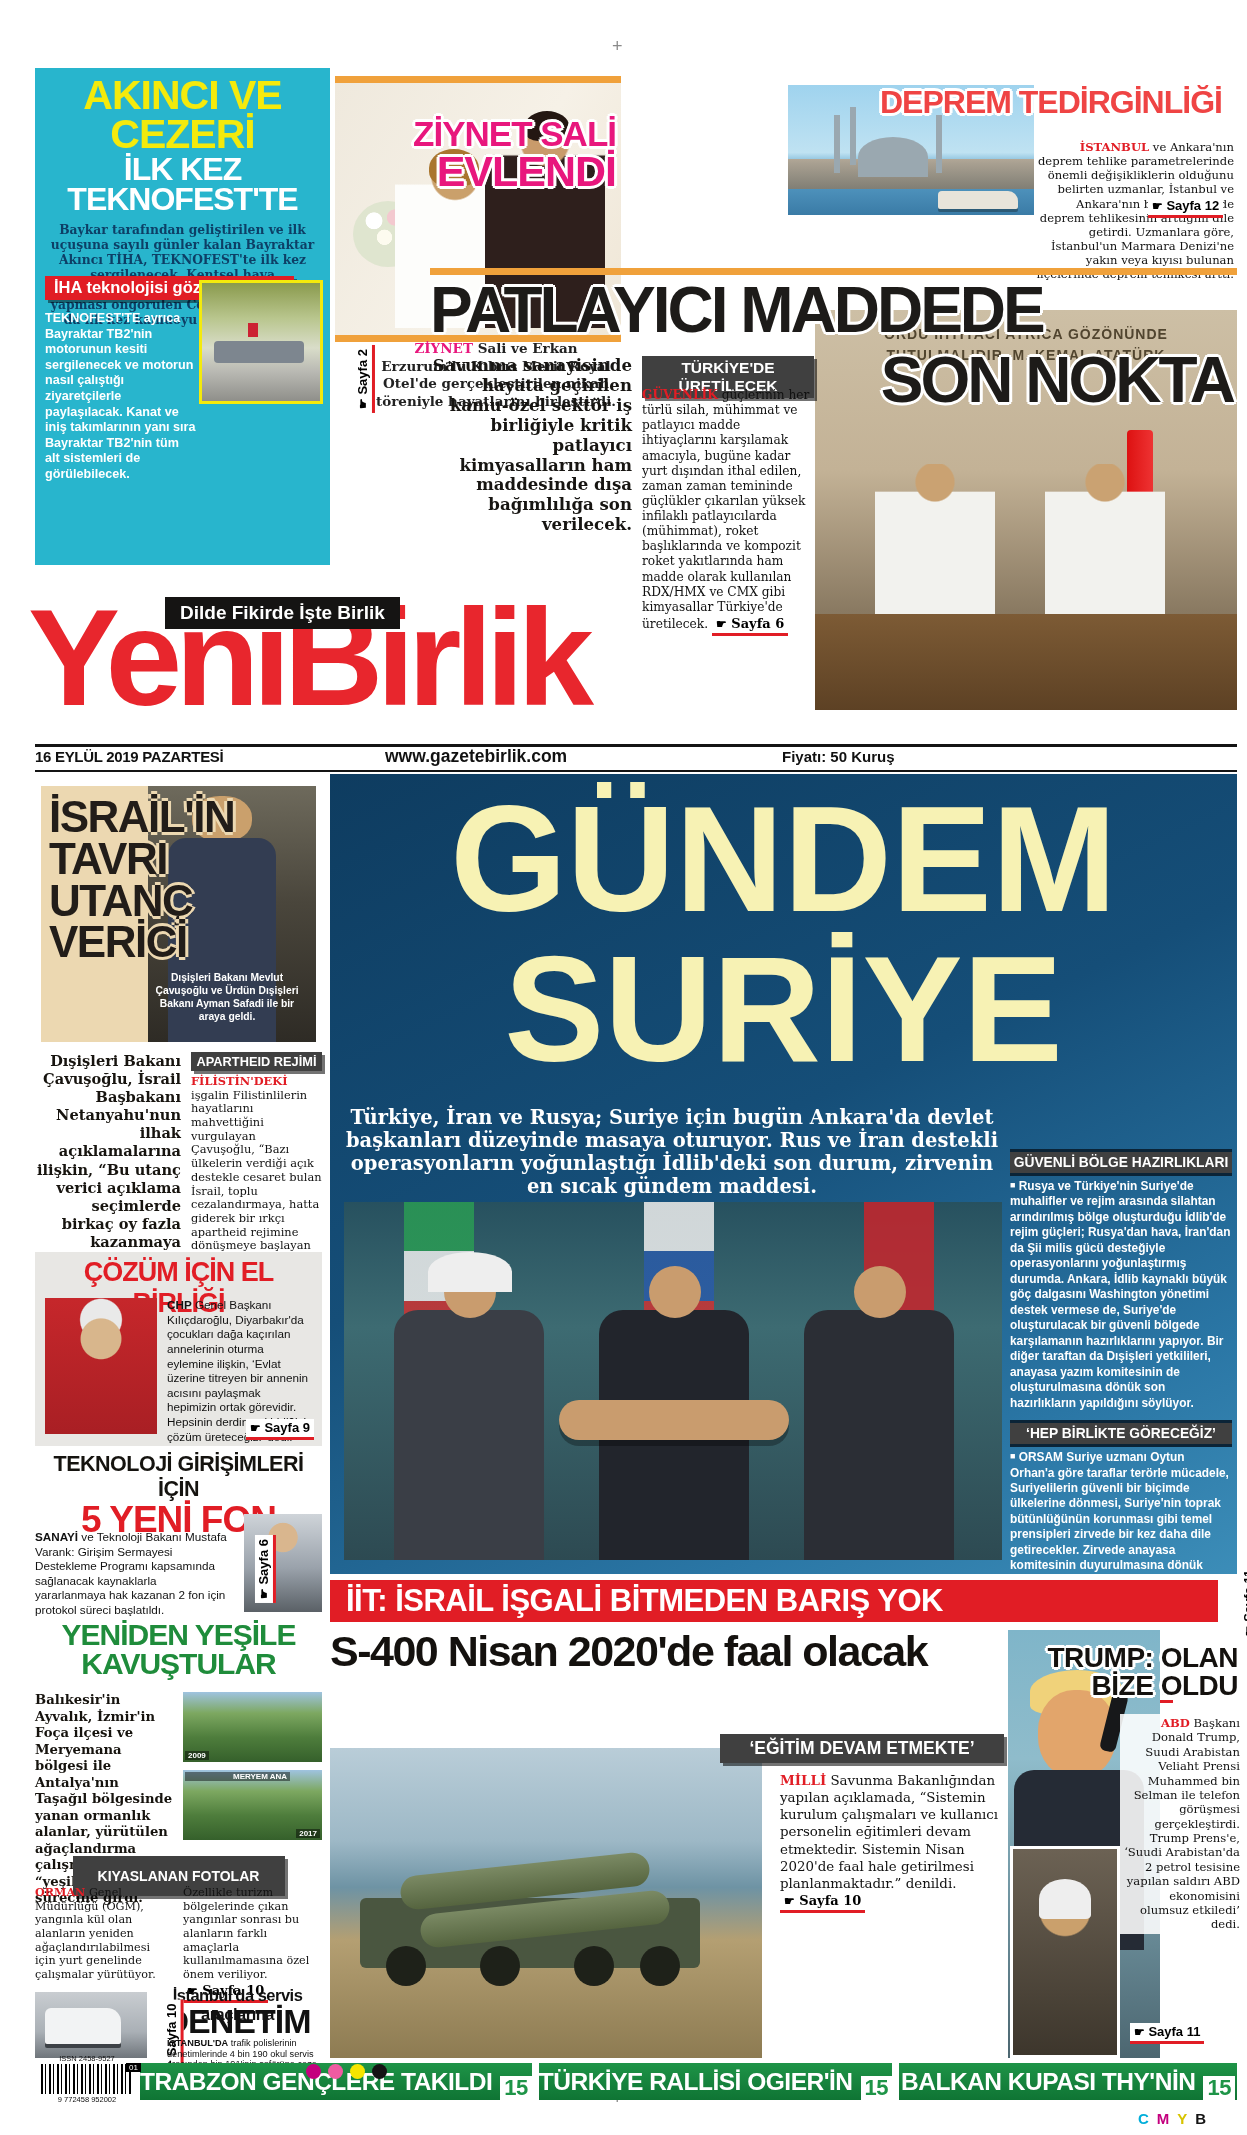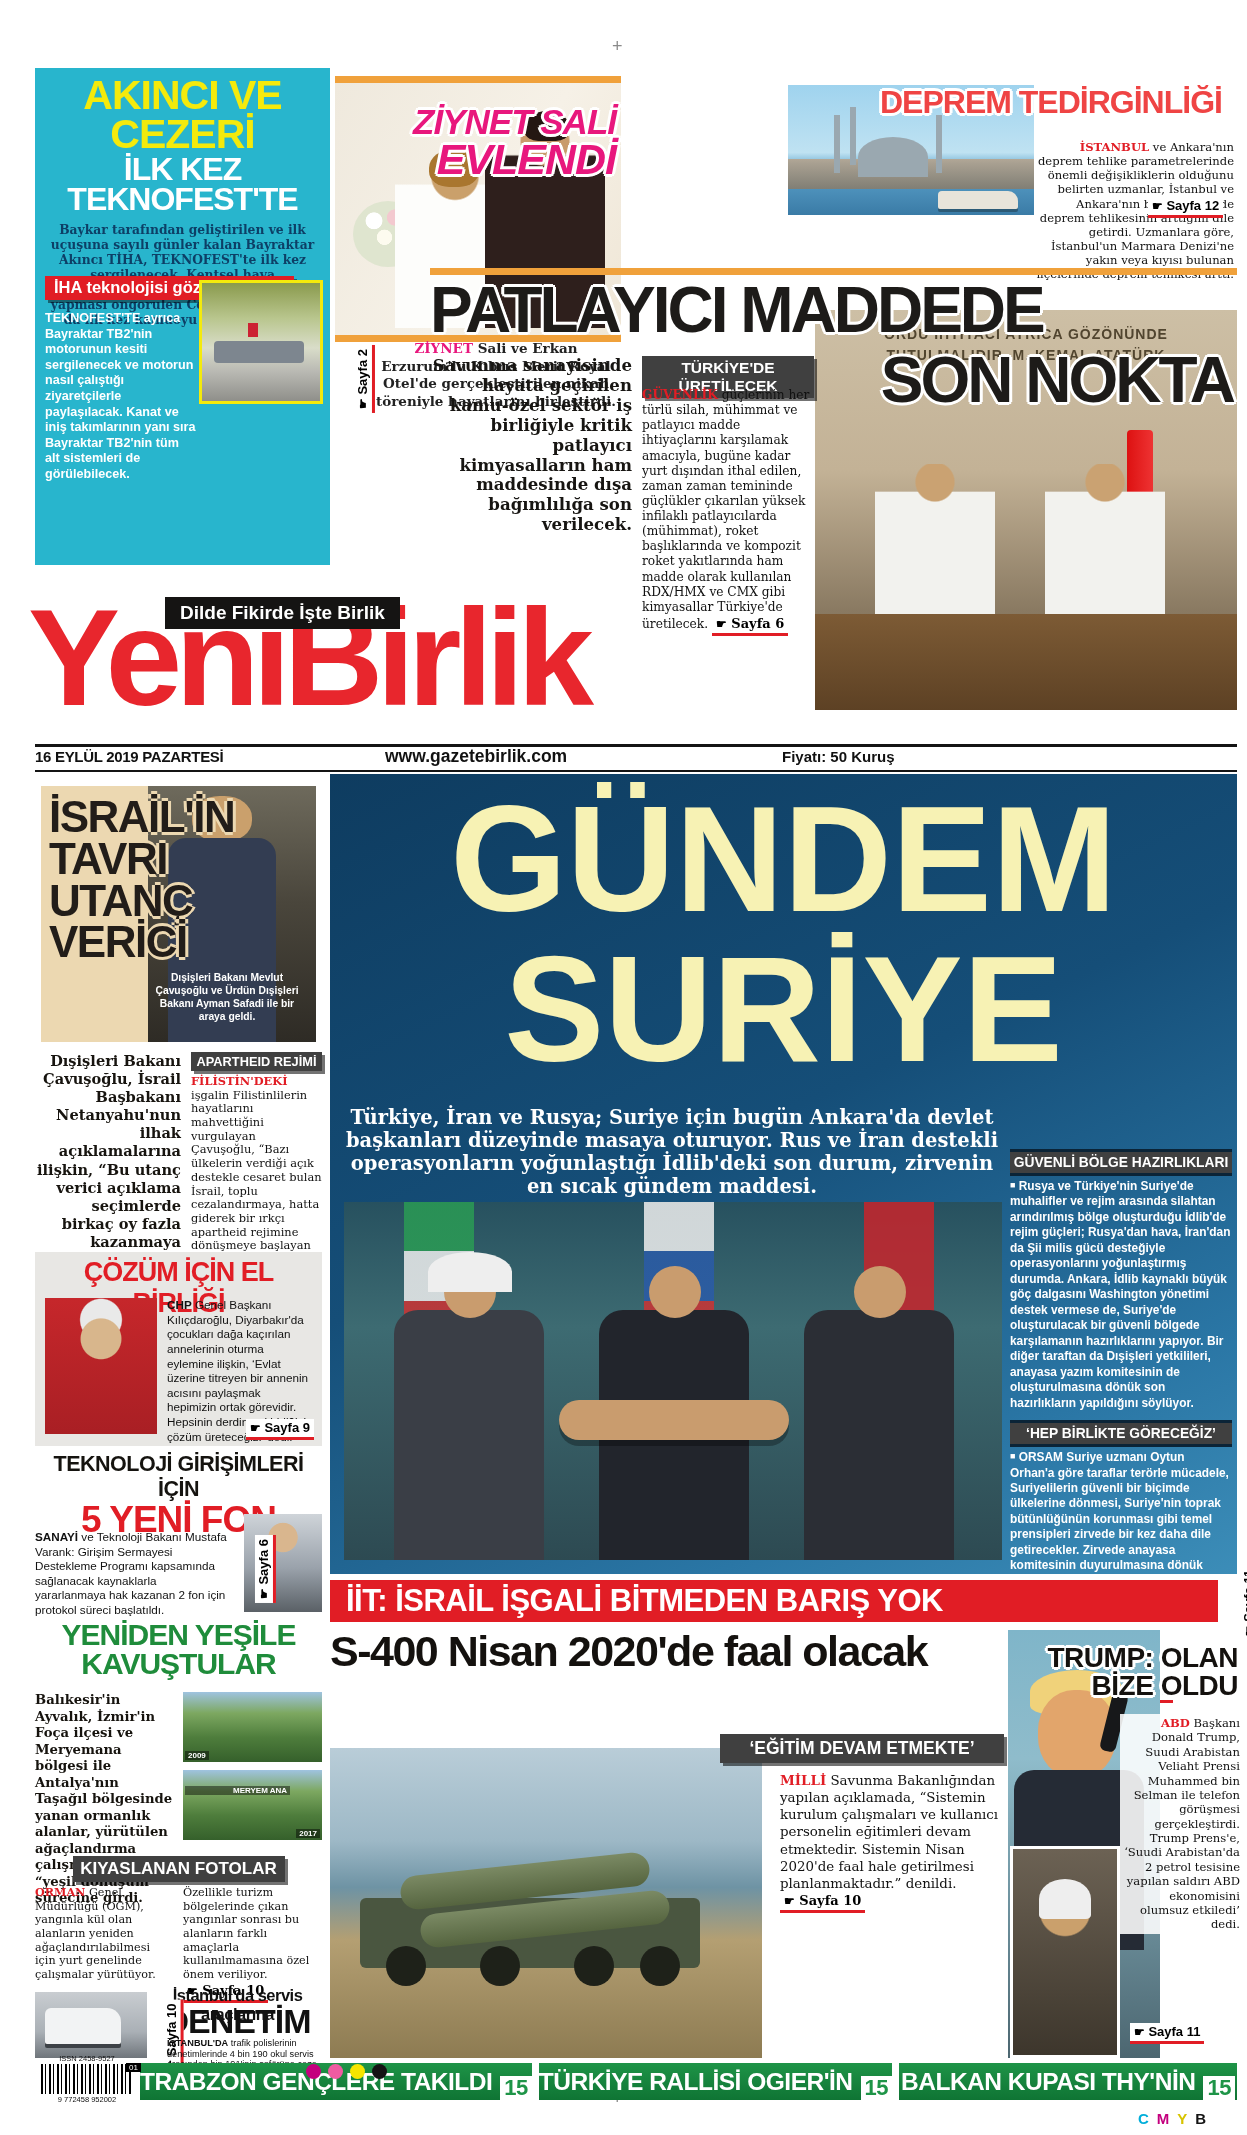--- a/index.html
+++ b/index.html
@@ -37,21 +37,21 @@
   .drone-rotor{position:absolute;width:74px;height:30px;background:radial-gradient(ellipse,#cfd9de 0 55%,#7e8c94 56% 100%);border-radius:50%;}
   
   .ziynet-photo{left:335px;top:76px;width:286px;height:252px;border-top:7px solid #f0a13b;border-bottom:7px solid #f0a13b;
     background:linear-gradient(120deg,#efe9dd 0%,#f6f1e7 55%,#efe6d6 100%);}
   .bride{position:absolute;left:60px;top:60px;width:120px;height:185px;background:radial-gradient(circle at 50% 18%,#caa06b 0 14%,transparent 15%),linear-gradient(180deg,transparent 22%,#fdfdfb 23%);}
   .bride:before{content:"";position:absolute;left:34px;top:6px;width:50px;height:38px;border-radius:50% 50% 40% 40%;background:#a9762f;}
   .groom{position:absolute;left:150px;top:28px;width:120px;height:217px;background:radial-gradient(circle at 50% 14%,#c99b6b 0 12%,transparent 13%),linear-gradient(180deg,transparent 20%,#2e1f1c 21%);}
   .groom:before{content:"";position:absolute;left:40px;top:0px;width:44px;height:30px;border-radius:50% 50% 30% 30%;background:#241712;}
   .bouquet{position:absolute;left:18px;top:118px;width:70px;height:66px;border-radius:50%;
     background:radial-gradient(circle at 30% 30%,#fff 0 12%,transparent 13%),radial-gradient(circle at 60% 25%,#f3c9cf 0 12%,transparent 13%),radial-gradient(circle at 45% 55%,#fdfbef 0 14%,transparent 15%),radial-gradient(circle at 72% 55%,#e9b7c0 0 12%,transparent 13%),#dfe5cf;}
-  .ziynet-t{position:absolute;right:5px;top:22px;text-align:right;line-height:.96;font-style:italic;}
+  .ziynet-t{position:absolute;right:5px;top:34px;text-align:right;line-height:.96;}
   .ziynet-t1{font-size:35px;font-weight:900;color:#e8177d;letter-spacing:-1px;}
   .ziynet-t2{font-size:43px;font-weight:900;color:#e8177d;letter-spacing:-1px;}
   .ziynet-body{left:372px;top:340px;width:248px;font-family:"DejaVu Serif",serif;font-size:13.5px;
                line-height:1.3;text-align:center;font-weight:bold;color:#222;}
   .lead-mag{color:#e8177d;font-weight:900;}
   .lead-red{color:#e11d25;font-weight:900;text-align:center;}
   
   .deprem-photo{left:788px;top:85px;width:246px;height:130px;
     background:linear-gradient(180deg,#9fd3ee 0%,#bfe2f2 52%,#7fb9d8 60%,#4f93bd 78%,#3a7ba6 100%);}
   .mosque-dome{position:absolute;left:70px;top:52px;width:70px;height:40px;border-radius:50% 50% 0 0;background:#9aa8b0;}
@@ -120,21 +120,21 @@
   
   .yes{left:35px;top:1620px;width:287px;height:232px;}
   .yes-t{text-align:center;font-size:30px;font-weight:900;color:#1f8c3b;letter-spacing:-1px;line-height:.98;}
   .yes-body{position:absolute;left:0;top:72px;width:140px;font-family:"DejaVu Serif",serif;font-weight:bold;
             font-size:13.2px;line-height:1.25;color:#16130e;}
   .yes-ph{position:absolute;left:148px;width:139px;height:70px;
     background:linear-gradient(180deg,#9fc3e0 0%,#7da861 30%,#4e7d3c 65%,#35602b 100%);}
   .yes-lab{position:absolute;font-size:8px;color:#fff;font-weight:bold;background:rgba(0,0,0,.45);padding:0 3px;}
   
   .kiy{left:35px;top:1856px;width:287px;height:128px;}
-  .kiy-badge{width:212px;margin:0 auto;font-size:17px;padding:3px 0;}
+  .kiy-badge{width:212px;margin:0 auto;font-size:14px;padding:12px 0;}
   .kiy-cols{position:absolute;left:0;top:30px;width:100%;display:flex;gap:10px;}
   .kiy-col{width:138px;font-family:"DejaVu Serif",serif;font-size:11.2px;line-height:1.22;}
   
   .den{left:35px;top:1988px;width:287px;height:74px;}
   .den-photo{position:absolute;left:0;top:4px;width:112px;height:66px;background:linear-gradient(180deg,#c9cdd1 0%,#aab0b6 60%,#6f757b 100%);}
   .den-truck{position:absolute;left:10px;top:16px;width:76px;height:36px;background:#f2f3f4;border-radius:6px 14px 2px 2px;box-shadow:0 4px 0 #3d4146;}
   .den-t1{position:absolute;left:118px;top:-2px;width:169px;text-align:center;font-size:16.5px;font-weight:900;letter-spacing:-0.5px;}
   .den-t2{position:absolute;left:118px;top:14px;width:169px;text-align:center;font-size:34px;font-weight:900;letter-spacing:-1px;}
   .den-body{position:absolute;left:132px;top:50px;width:155px;font-size:9.2px;line-height:1.15;}
   .den-ref{left:100px;top:38px;}
@@ -334,21 +334,21 @@
   <div class="abs yes">
     <div class="yes-t">
       <div>YENİDEN YEŞİLE</div>
       <div>KAVUŞTULAR</div>
     </div>
     <div class="yes-body">Balıkesir'in Ayvalık, İzmir'in Foça ilçesi ve Meryemana bölgesi ile Antalya'nın Taşağıl bölgesinde yanan ormanlık alanlar, yürütülen ağaçlandırma çalışmalarıyla “yeşil dönüşüm” sürecine girdi.</div>
     <div class="ph yes-ph" style="top:72px;">
       <div class="yes-lab" style="left:2px;bottom:2px;">2009</div>
     </div>
     <div class="ph yes-ph" style="top:150px;">
-      <div class="yes-lab" style="left:2px;top:16px;padding-left:48px;">MERYEM ANA</div>
+      <div class="yes-lab" style="left:2px;top:2px;padding-left:48px;">MERYEM ANA</div>
       <div class="yes-lab" style="right:2px;bottom:2px;">2017</div>
     </div>
   </div>
 
   <div class="abs kiy">
     <div class="badge-red kiy-badge">KIYASLANAN FOTOLAR</div>
     <div class="kiy-cols">
       <div class="kiy-col">
         <span class="lead-red">ORMAN</span><span> Genel Müdürlüğü (OGM), yangınla kül olan alanların yeniden ağaçlandırılabilmesi için yurt genelinde çalışmalar yürütüyor.</span>
       </div>

